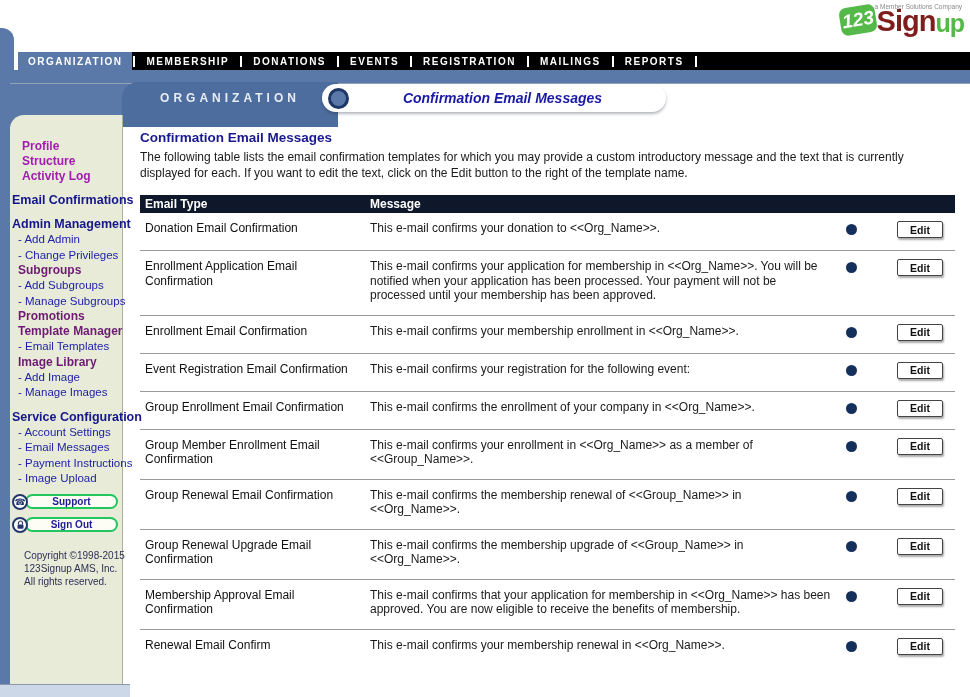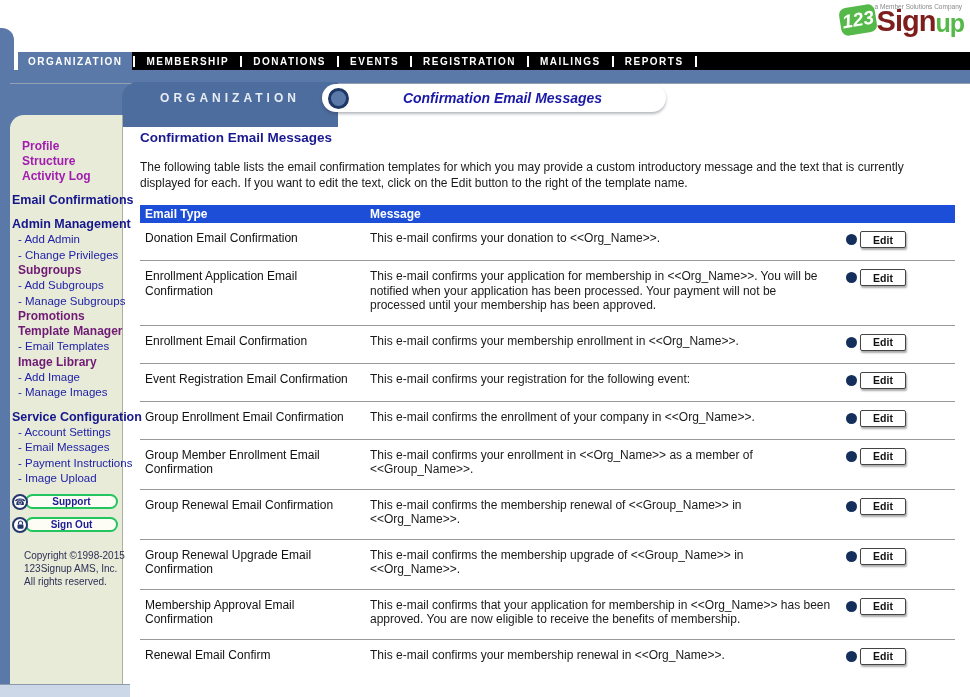--- a/index.html
+++ b/index.html
@@ -59,33 +59,33 @@
       display:flex;align-items:center;justify-content:center;font-size:9px;color:#24366b;
       box-sizing:border-box;z-index:1;flex:none;}
   .btn-pill{margin-left:-3px;flex:1;height:15px;border:2px solid #22c55e;border-radius:8px;
       background:#fdfdf6;display:flex;align-items:center;justify-content:center;font-size:10px;
       font-weight:bold;color:#1c1c94;box-sizing:border-box;}
   .copyright{margin-top:16px;padding-left:14px;font-size:10px;color:#2f2f55;line-height:13px;
       white-space:nowrap;}
   
   .main{position:absolute;left:140px;top:130px;width:822px;}
   .main-title{font-size:13.5px;font-weight:bold;color:#181890;}
-  .intro{margin-top:14px;font-size:12px;color:#1a1a1a;line-height:16px;width:800px;}
+  .intro{margin-top:4px;font-size:12px;color:#1a1a1a;line-height:16px;width:800px;}
   .etable{margin-top:14px;width:815px;}
-  .thead{height:18px;background:#1d4ed8;display:flex;align-items:center;color:#fff;
+  .thead{height:18px;background:#0f172a;display:flex;align-items:center;color:#fff;
       font-weight:bold;font-size:12px;}
   .th-type{width:230px;padding-left:5px;box-sizing:border-box;}
   .th-msg{flex:1;}
   .erow{display:flex;padding:8px 0 12px 0;border-bottom:1px solid #999;}
   .erow:last-child{border-bottom:none;}
   .c-type{width:230px;padding:0 10px 0 5px;box-sizing:border-box;font-weight:normal;font-size:12px;
       color:#111;line-height:14.5px;}
   .c-msg{width:470px;font-size:12px;color:#1a1a1a;line-height:14.5px;box-sizing:border-box;
       padding-right:6px;}
-  .c-edit{flex:1;display:flex;align-items:flex-start;padding-left:6px;}
+  .c-edit{flex:1;display:flex;align-items:flex-start;padding-left:6px;gap:37px;}
   .edit-ball{width:11px;height:11px;border-radius:50%;background:#152f5c;margin-top:3px;flex:none;}
   .edit-btn{margin-left:3px;height:17px;min-width:46px;background:#fff;border:1.5px solid #444;
       border-radius:2px;font-size:10.5px;font-weight:bold;color:#111;box-shadow:1px 2px 2px #aaa;
       padding:0 8px;font-family:inherit;cursor:pointer;}
 </style>
 </head>
 <body>
 
 <div class="page">
 

